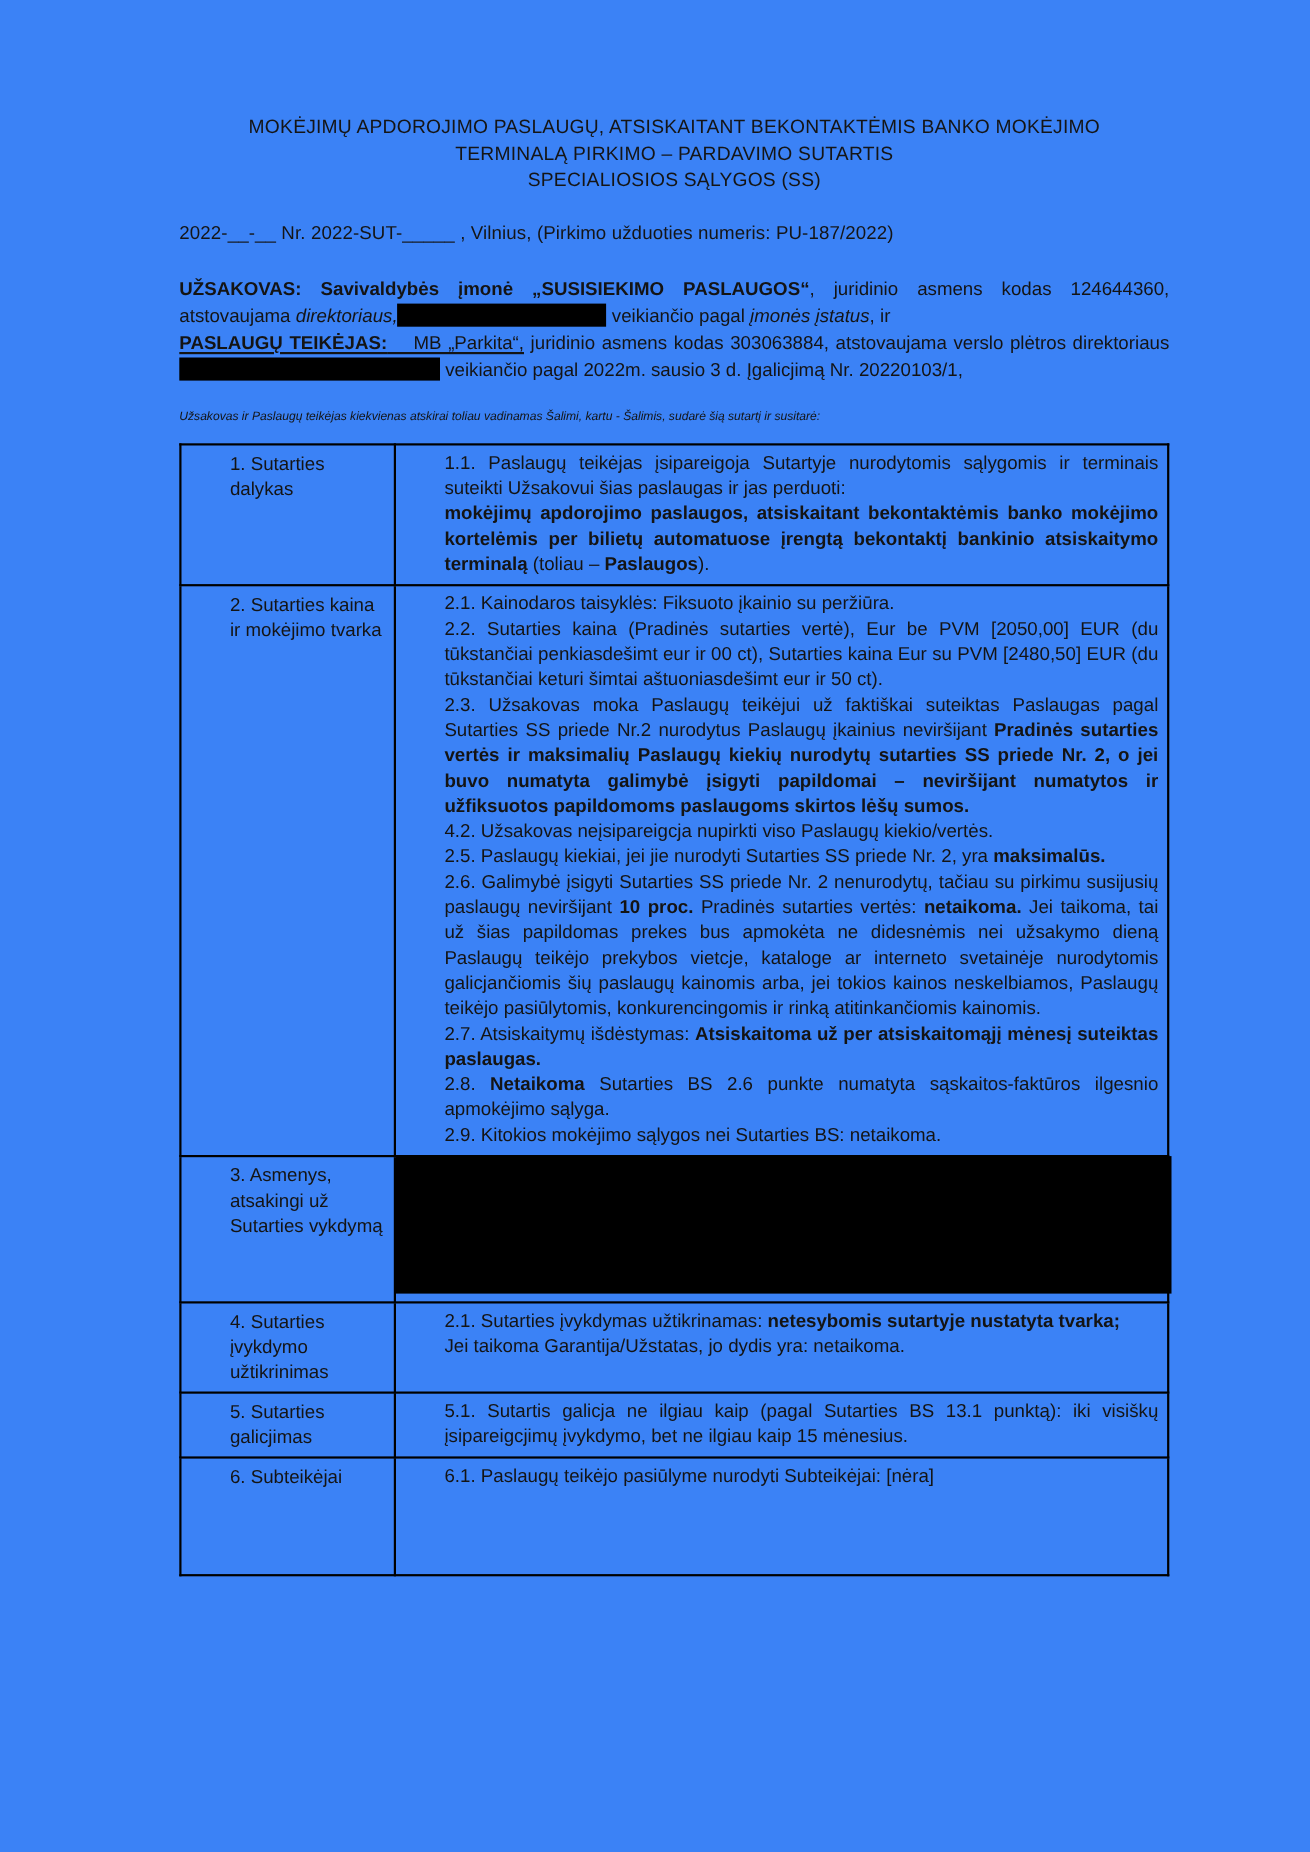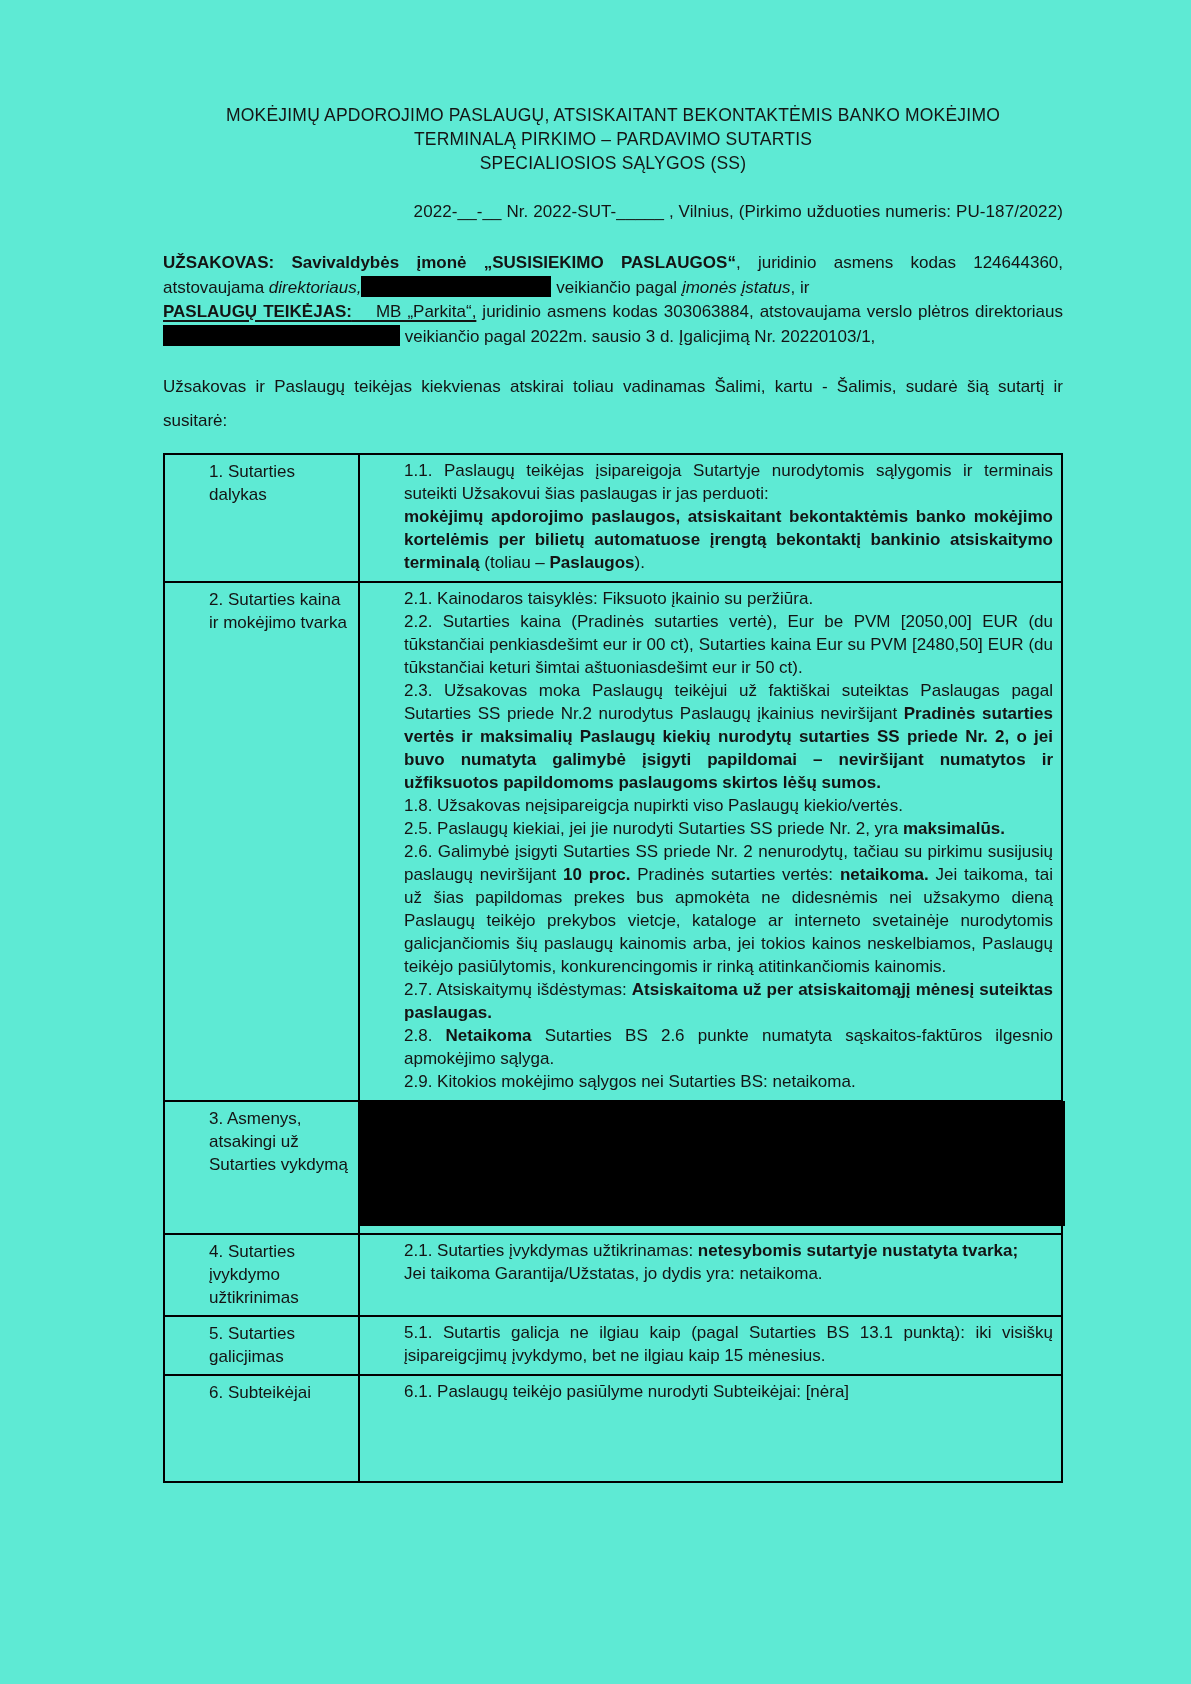--- a/index.html
+++ b/index.html
@@ -1,53 +1,54 @@
 <!DOCTYPE html>
 <html lang="lt"><head>
 <meta charset="utf-8">
 <style>
   html, body { margin: 0; padding: 0; background: #e8e8e8; }
   .page {
     position: relative;
     width: 1191px;
     min-height: 1684px;
     margin: 0 auto;
-    background: #5eead4;
+    background: #3b82f6;
     color: #111;
     font-family: "Liberation Sans", "DejaVu Sans", sans-serif;
     box-sizing: border-box;
     padding: 103px 128px 40px 163px;
   }
   .doc-title {
     text-align: center;
     font-size: 17.5px;
     line-height: 24px;
     letter-spacing: 0.2px;
     color: #151515;
   }
   .date-line {
-    text-align: right;
+    text-align: left;
     margin-top: 27px;
     font-size: 17px;
     letter-spacing: 0.1px;
     color: #151515;
   }
   .intro {
     margin-top: 29px;
     font-size: 17px;
     line-height: 24.5px;
     text-align: justify;
     color: #141414;
   }
   .preamble {
     margin-top: 21px;
-    font-size: 17px;
-    line-height: 34px;
+    font-size: 11px;
+    line-height: 18px;
     text-align: justify;
     color: #141414;
+    font-style: italic;
   }
   .b { font-weight: 700; }
   .i { font-style: italic; }
   .u { text-decoration: underline; text-decoration-thickness: 2px; text-underline-offset: 3px; }
   .redact {
     display: inline-block;
     height: 21px;
     background: #000;
     vertical-align: -4px;
   }
@@ -113,21 +114,21 @@
             <div class="para"><span>1.1. Paslaugų teikėjas įsipareigoja Sutartyje nurodytomis sąlygomis ir terminais suteikti Užsakovui šias paslaugas ir jas perduoti:</span></div>
             <div class="para"><span class="b">mokėjimų apdorojimo paslaugos, atsiskaitant bekontaktėmis banko mokėjimo kortelėmis per bilietų automatuose įrengtą bekontaktį bankinio atsiskaitymo terminalą</span><span> (toliau – </span><span class="b">Paslaugos</span><span>).</span></div>
           </td>
       </tr>
       <tr class="row-2">
         <td class="label-cell">2. Sutarties kaina ir mokėjimo tvarka</td>
         <td class="content-cell">
             <div class="para"><span>2.1. Kainodaros taisyklės: Fiksuoto įkainio su peržiūra.</span></div>
             <div class="para"><span>2.2. Sutarties kaina (Pradinės sutarties vertė), Eur be PVM [2050,00] EUR (du tūkstančiai penkiasdešimt eur ir 00 ct),  Sutarties kaina Eur su PVM [2480,50] EUR (du tūkstančiai keturi šimtai aštuoniasdešimt eur ir 50 ct).</span></div>
             <div class="para"><span>2.3. Užsakovas moka Paslaugų teikėjui už faktiškai suteiktas Paslaugas pagal Sutarties SS priede Nr.2 nurodytus Paslaugų įkainius neviršijant </span><span class="b">Pradinės sutarties vertės ir maksimalių Paslaugų kiekių nurodytų sutarties SS priede Nr. 2, o jei buvo numatyta galimybė įsigyti papildomai – neviršijant numatytos ir užfiksuotos papildomoms paslaugoms skirtos lėšų sumos.</span></div>
-            <div class="para"><span>1.8. Užsakovas neįsipareigcja nupirkti viso Paslaugų kiekio/vertės.</span></div>
+            <div class="para"><span>4.2. Užsakovas neįsipareigcja nupirkti viso Paslaugų kiekio/vertės.</span></div>
             <div class="para"><span>2.5. Paslaugų kiekiai, jei jie nurodyti Sutarties SS priede Nr. 2, yra </span><span class="b">maksimalūs.</span></div>
             <div class="para"><span>2.6. Galimybė įsigyti Sutarties SS priede Nr. 2 nenurodytų, tačiau su pirkimu susijusių  paslaugų neviršijant </span><span class="b">10 proc.</span><span> Pradinės sutarties vertės: </span><span class="b">netaikoma.</span><span> Jei taikoma, tai už šias papildomas prekes bus apmokėta ne didesnėmis nei užsakymo dieną Paslaugų teikėjo prekybos vietcje, kataloge ar interneto svetainėje nurodytomis galicjančiomis šių paslaugų kainomis arba, jei tokios kainos neskelbiamos, Paslaugų teikėjo pasiūlytomis, konkurencingomis ir rinką atitinkančiomis kainomis.</span></div>
             <div class="para"><span>2.7. Atsiskaitymų išdėstymas: </span><span class="b">Atsiskaitoma už per atsiskaitomąjį mėnesį suteiktas paslaugas.</span></div>
             <div class="para"><span>2.8. </span><span class="b">Netaikoma</span><span> Sutarties BS 2.6 punkte numatyta sąskaitos-faktūros ilgesnio apmokėjimo sąlyga.</span></div>
             <div class="para"><span>2.9. Kitokios mokėjimo sąlygos nei Sutarties BS: netaikoma.</span></div>
           </td>
       </tr>
       <tr class="row-3">
         <td class="label-cell">3. Asmenys, atsakingi už Sutarties vykdymą</td>
         <td class="content-cell redacted-cell">

